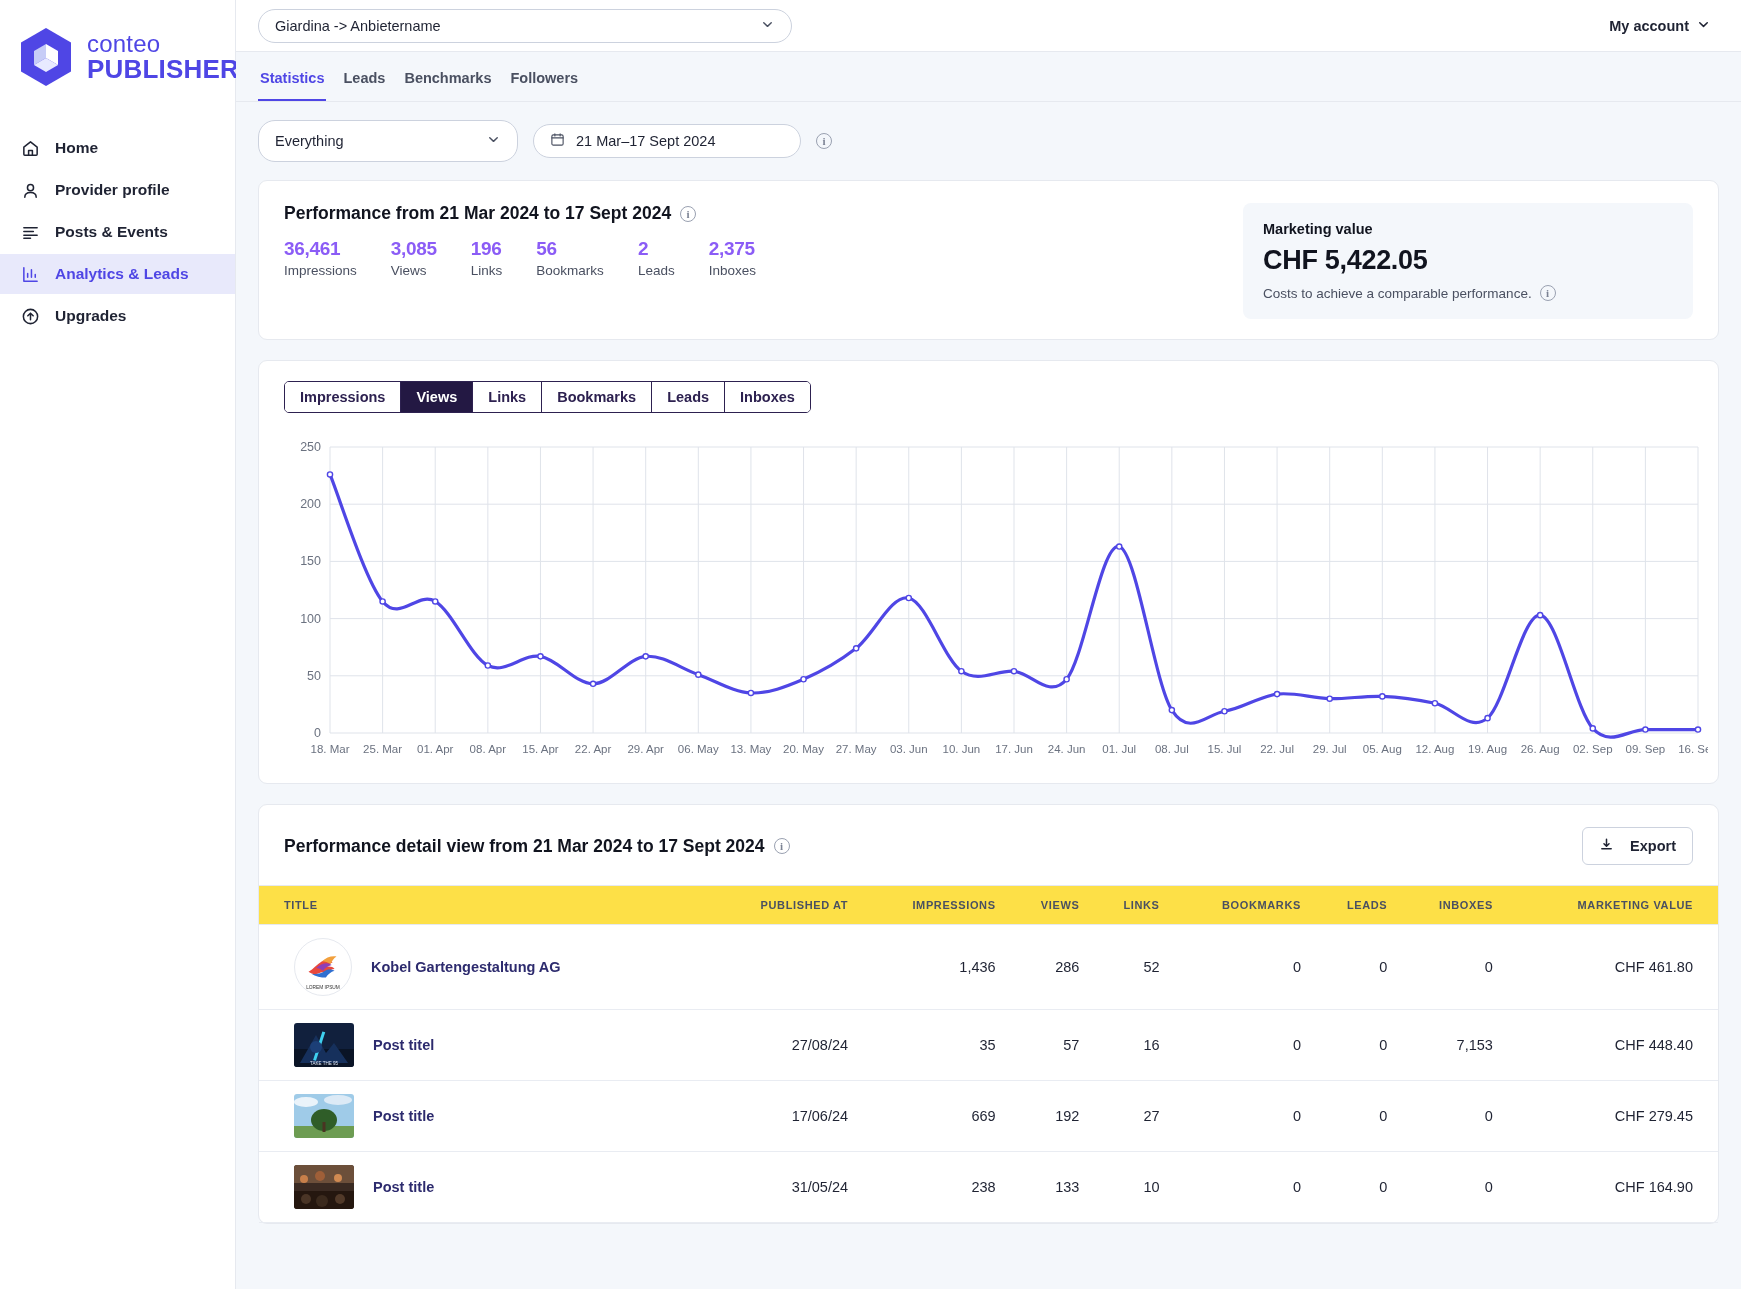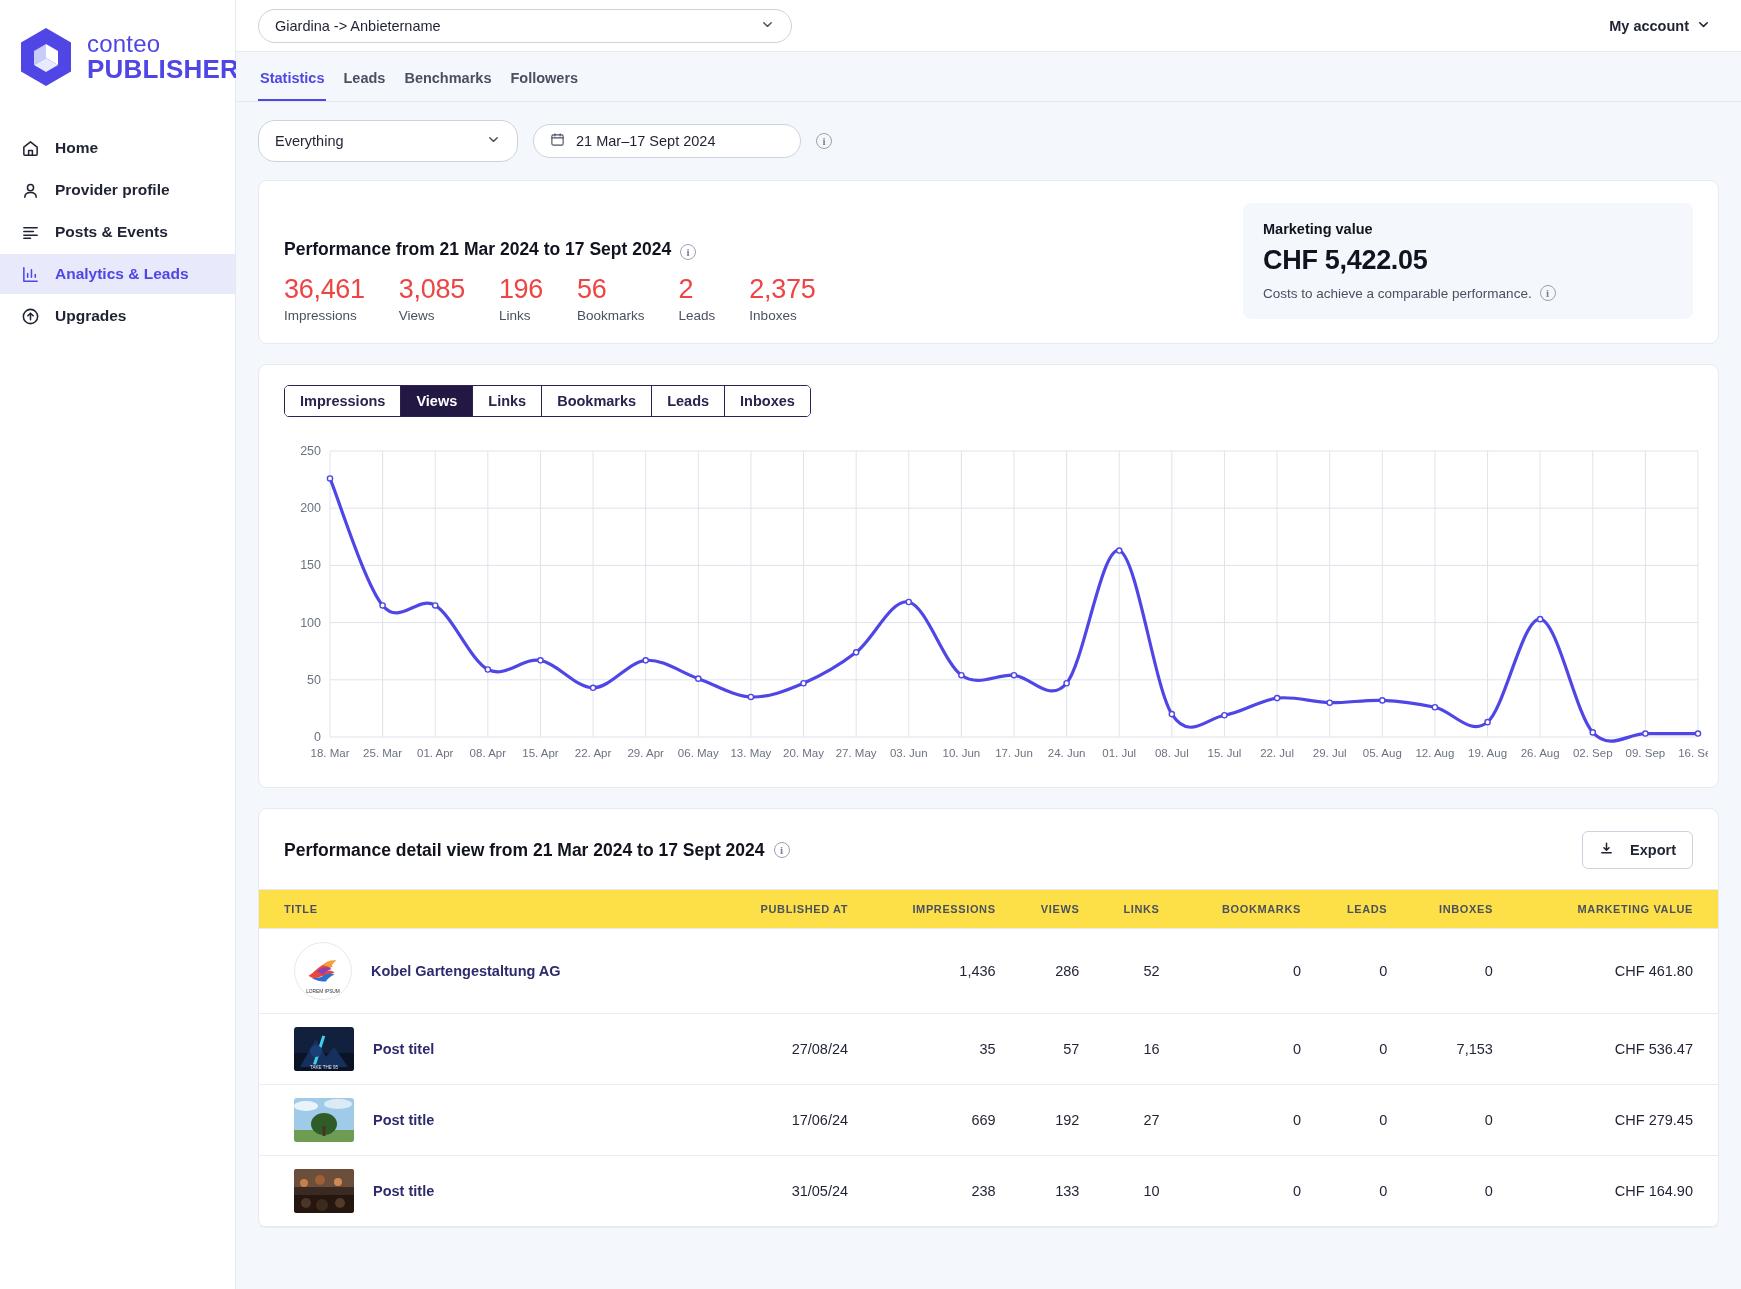--- a/index.html
+++ b/index.html
@@ -70,24 +70,24 @@
     color: #7b8293; font-size: 11px; font-weight: 700; display: inline-flex;
     align-items: center; justify-content: center; font-family: "Liberation Serif", serif; flex:0 0 16px; }
 
   .scroll { flex: 1; overflow: hidden; padding: 12px 22px 0; }
 
   .card { background: #fff; border: 1px solid #e6e9ef; border-radius: 9px; margin-bottom: 20px; }
 
   
   .summary { display: flex; padding: 22px 25px 20px; align-items: flex-start; }
   .summary-left { flex: 1; }
-  .sum-title { font-size: 17.5px; font-weight: 700; color: #11141f; display: flex; align-items: flex-end; gap: 9px; margin-top: 36px; }
+  .sum-title { font-size: 17.5px; font-weight: 700; color: #11141f; display: flex; align-items: center; gap: 9px; }
   .kpis { display: flex; gap: 0; margin-top: 14px; }
   .kpi { margin-right: 34px; }
-  .kpi .v { font-size: 27px; font-weight: 400; color: #ef4444; line-height: 1.15; letter-spacing: -.3px; }
+  .kpi .v { font-size: 19px; font-weight: 700; color: #8b5cf6; line-height: 1.15; letter-spacing: -.3px; }
   .kpi .l { font-size: 13.5px; color: #4a5061; margin-top: 3px; }
   .mv-box { width: 450px; background: #f4f7fb; border-radius: 8px; padding: 18px 20px; }
   .mv-t { font-size: 14.5px; font-weight: 700; color: #11141f; }
   .mv-v { font-size: 27px; font-weight: 700; color: #11141f; margin-top: 8px; letter-spacing: -.3px; }
   .mv-s { font-size: 13.5px; color: #4a5061; margin-top: 9px; display: flex; align-items: center; gap: 8px; }
 
   
   .chart-card { padding: 20px 25px 14px; }
   .seg { display: inline-flex; border-radius: 5px; overflow: hidden; border: 1px solid #2d2150; }
   .seg-btn {
@@ -466,21 +466,21 @@
                     <a>Post titel</a>
                   </div>
                 </td>
                 <td>27/08/24</td>
                 <td>35</td>
                 <td>57</td>
                 <td>16</td>
                 <td>0</td>
                 <td>0</td>
                 <td>7,153</td>
-                <td class="last">CHF 536.47</td>
+                <td class="last">CHF 448.40</td>
               </tr>
               <tr>
                 <td>
                   <div class="titlecell">
                     <span class="thumb"><svg viewBox="0 0 60 44" width="60" height="44">
                         <rect width="60" height="44" fill="#9fcbe8"></rect>
                         <ellipse cx="12" cy="8" rx="12" ry="5" fill="#eaf3fa"></ellipse>
                         <ellipse cx="44" cy="6" rx="14" ry="5" fill="#dceaf6"></ellipse>
                         <rect y="32" width="60" height="12" fill="#6d9c52"></rect>
                         <ellipse cx="30" cy="26" rx="13" ry="11" fill="#2f5d28"></ellipse>

